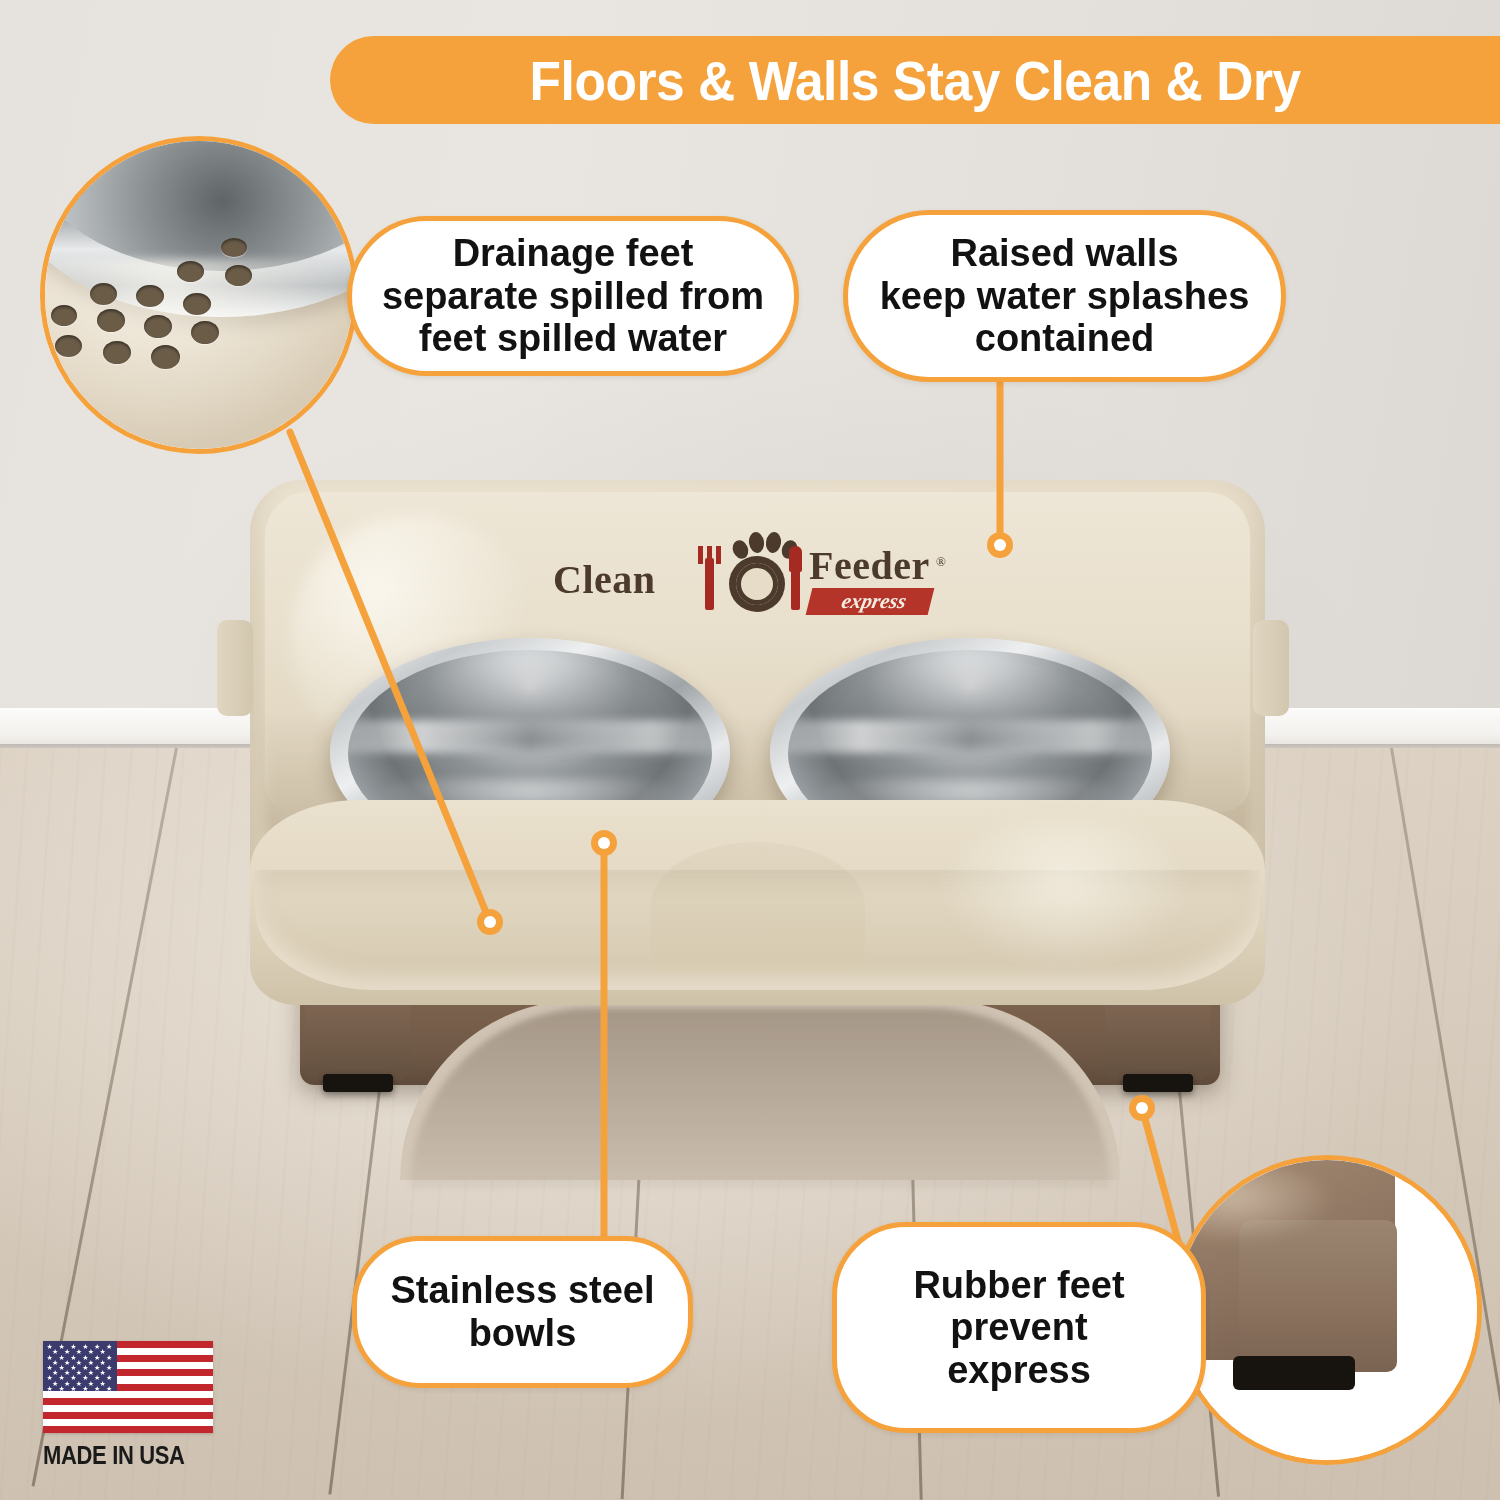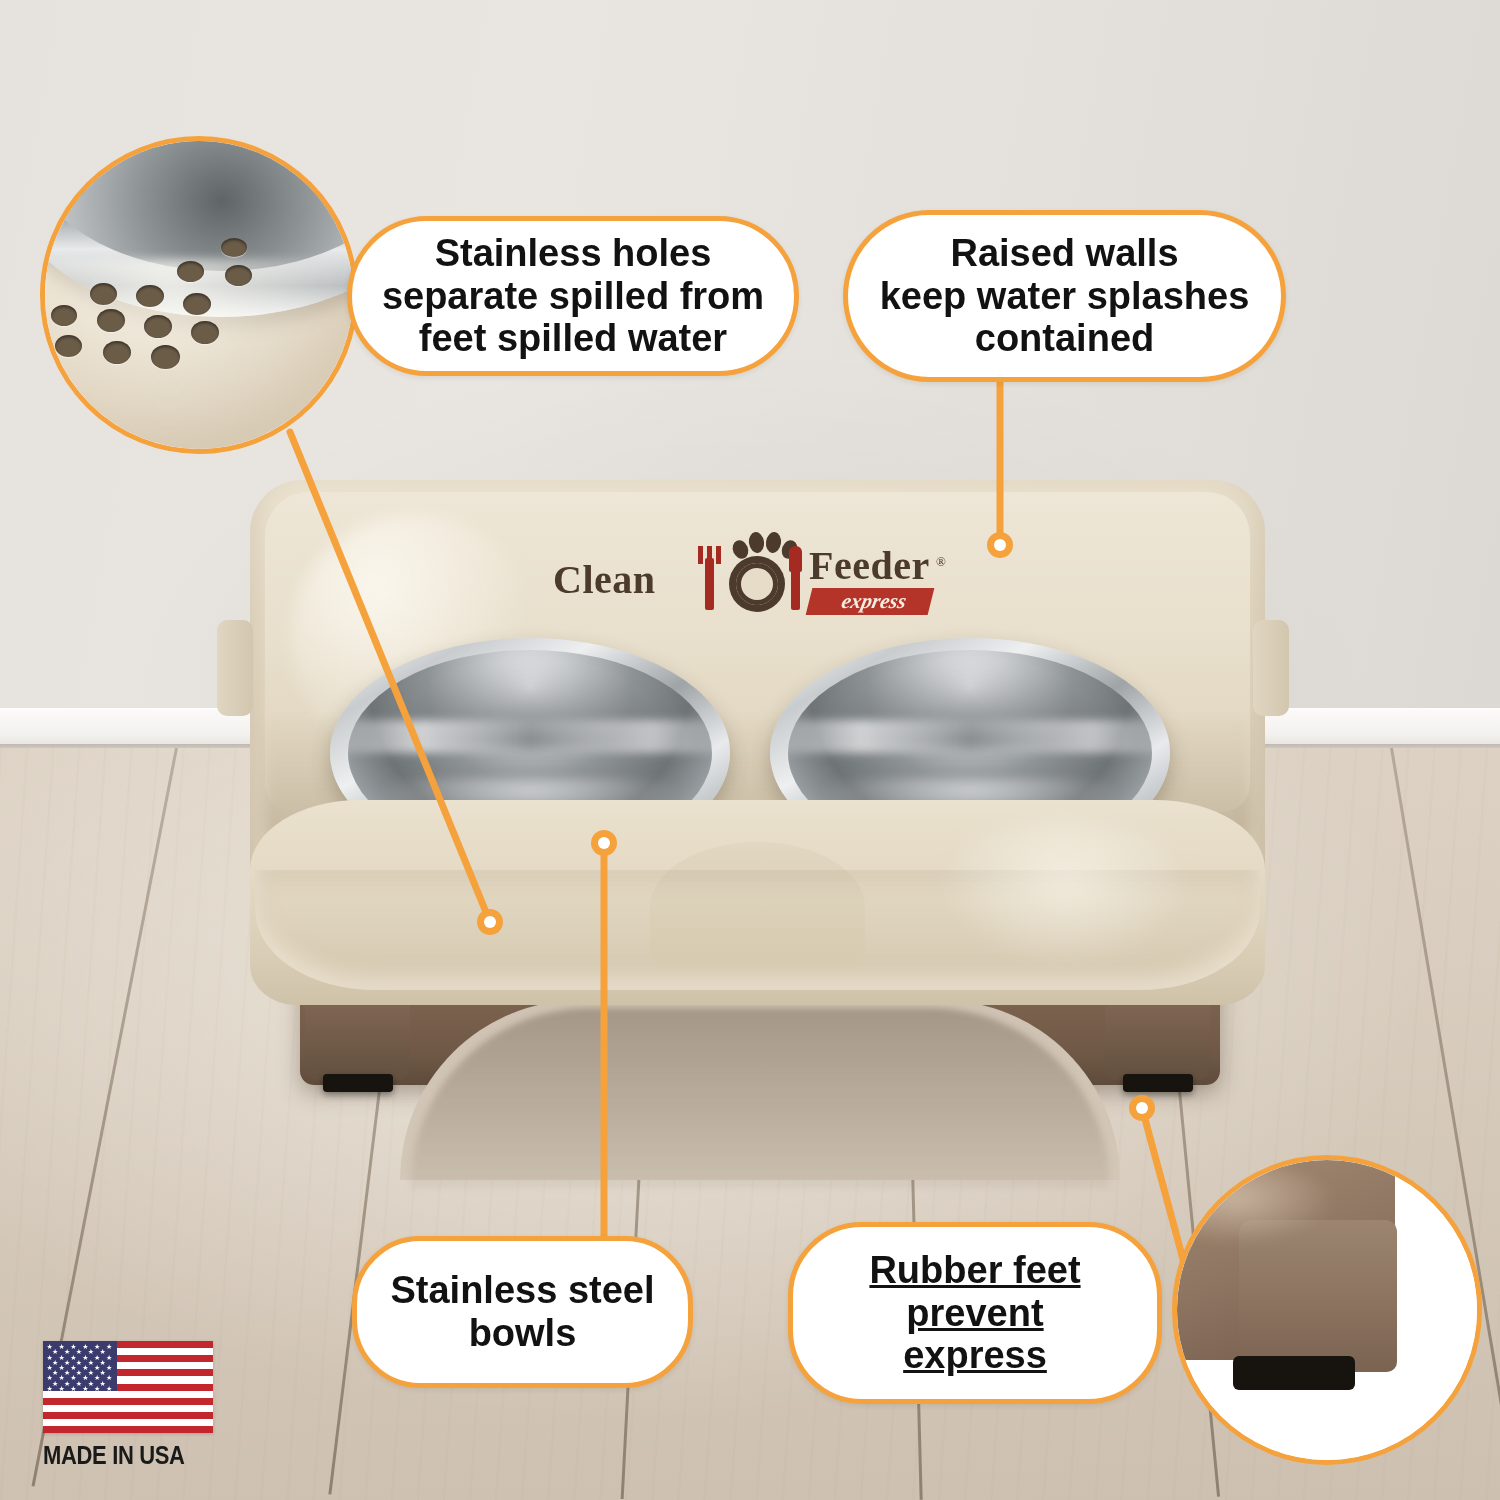--- a/index.html
+++ b/index.html
@@ -240,21 +240,21 @@
   .pill{
     position:absolute;background:#ffffff;border:5px solid #f5a23c;
     display:flex;align-items:center;justify-content:center;text-align:center;
     font-weight:700;color:#121212;line-height:1.12;
     box-shadow:0 2px 5px rgba(70,55,40,.10);
     z-index:30;
   }
   #pill-drain{left:347px;top:216px;width:452px;height:160px;border-radius:80px;font-size:38px;padding:0 16px;box-sizing:border-box;}
   #pill-walls{left:843px;top:210px;width:443px;height:172px;border-radius:86px;font-size:38px;padding:0 16px;box-sizing:border-box;}
   #pill-bowls{left:352px;top:1236px;width:341px;height:152px;border-radius:68px;font-size:38px;padding:0 14px;box-sizing:border-box;}
-  #pill-feet{left:788px;top:1222px;width:374px;height:182px;border-radius:74px;font-size:38px;padding:0 14px;box-sizing:border-box;text-decoration:underline;}
+  #pill-feet{left:832px;top:1222px;width:374px;height:211px;border-radius:74px;font-size:38px;padding:0 14px;box-sizing:border-box;}
 
   
   #leaders{position:absolute;left:0;top:0;width:1500px;height:1500px;z-index:20;pointer-events:none;}
 
   
   .inset{position:absolute;border-radius:50%;overflow:hidden;z-index:25;
     border:5px solid #f5a23c;background:#fff;}
   #inset-drain{left:40px;top:136px;width:308px;height:308px;}
   .id-bg{position:absolute;left:0;top:0;width:100%;height:100%;
     background:linear-gradient(160deg,#efe6d6 0%,#e8ddcb 30%,#ded2bd 62%,#d4c7b1 100%);}
@@ -429,24 +429,27 @@
   </div>
 
   <div class="inset" id="inset-foot">
     <div class="if-bg"></div>
     <div class="if-leg"></div>
     <div class="if-leg2"></div>
     <div class="if-hl"></div>
     <div class="if-pad"></div>
   </div>
 
+  <div id="banner">
+    <div class="bt">Floors &amp; Walls Stay Clean &amp; Dry</div>
+  </div>
 
   <div class="pill" id="pill-drain">
     <div>
-      <div>Stainless holes</div>
+      <div>Drainage feet</div>
       <div>separate spilled from</div>
       <div>feet spilled water</div>
     </div>
   </div>
 
   <div class="pill" id="pill-walls">
     <div>
       <div>Raised walls</div>
       <div>keep water splashes</div>
       <div>contained</div>

